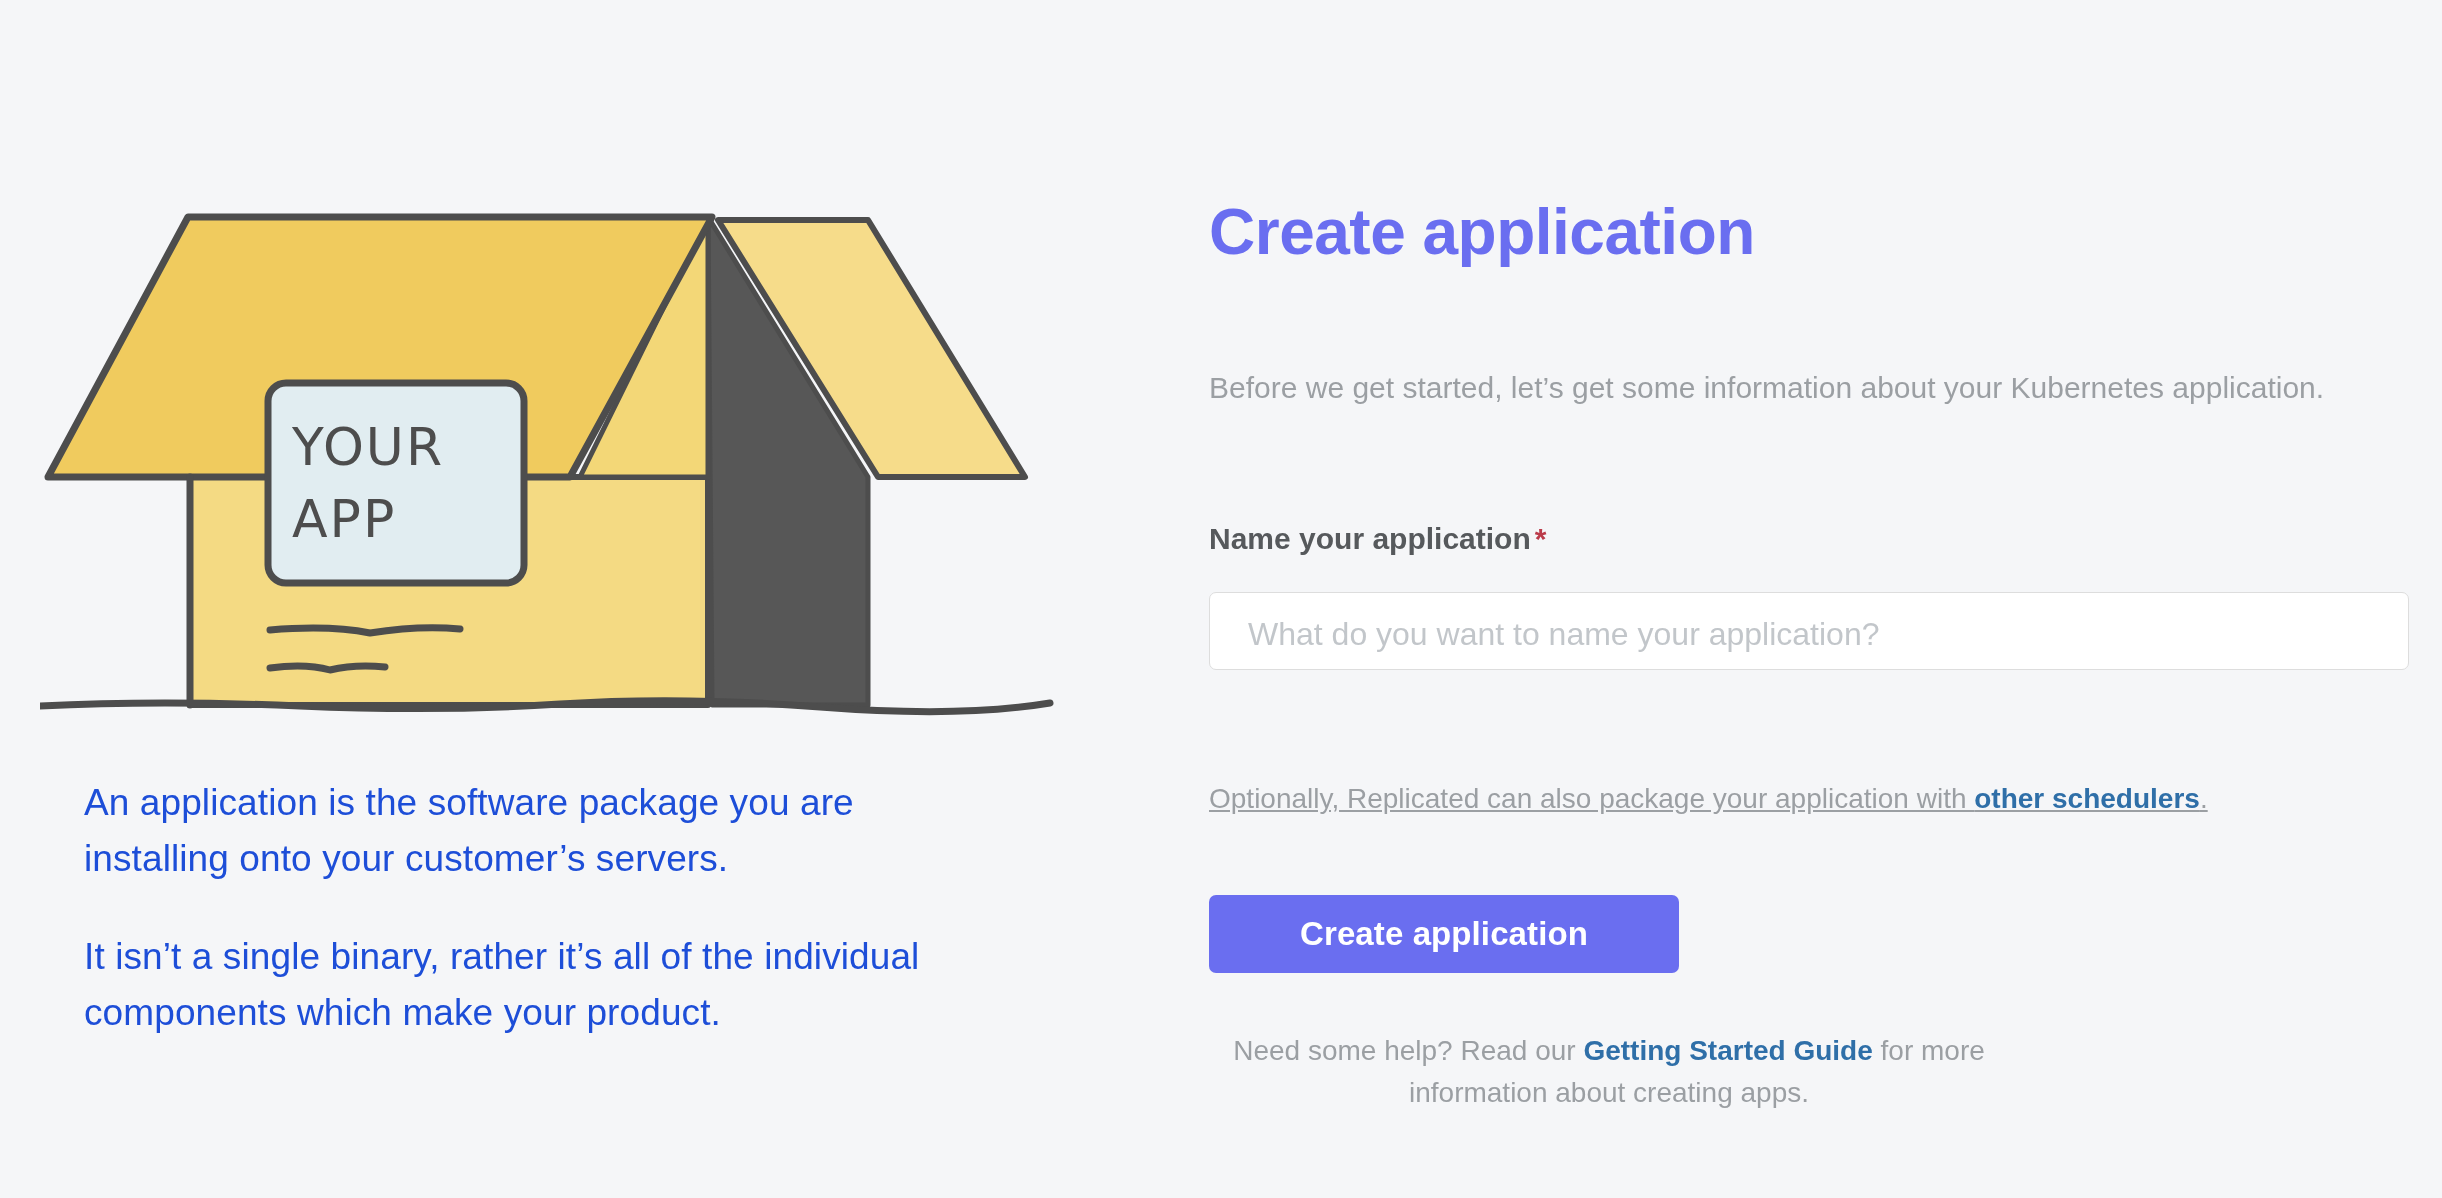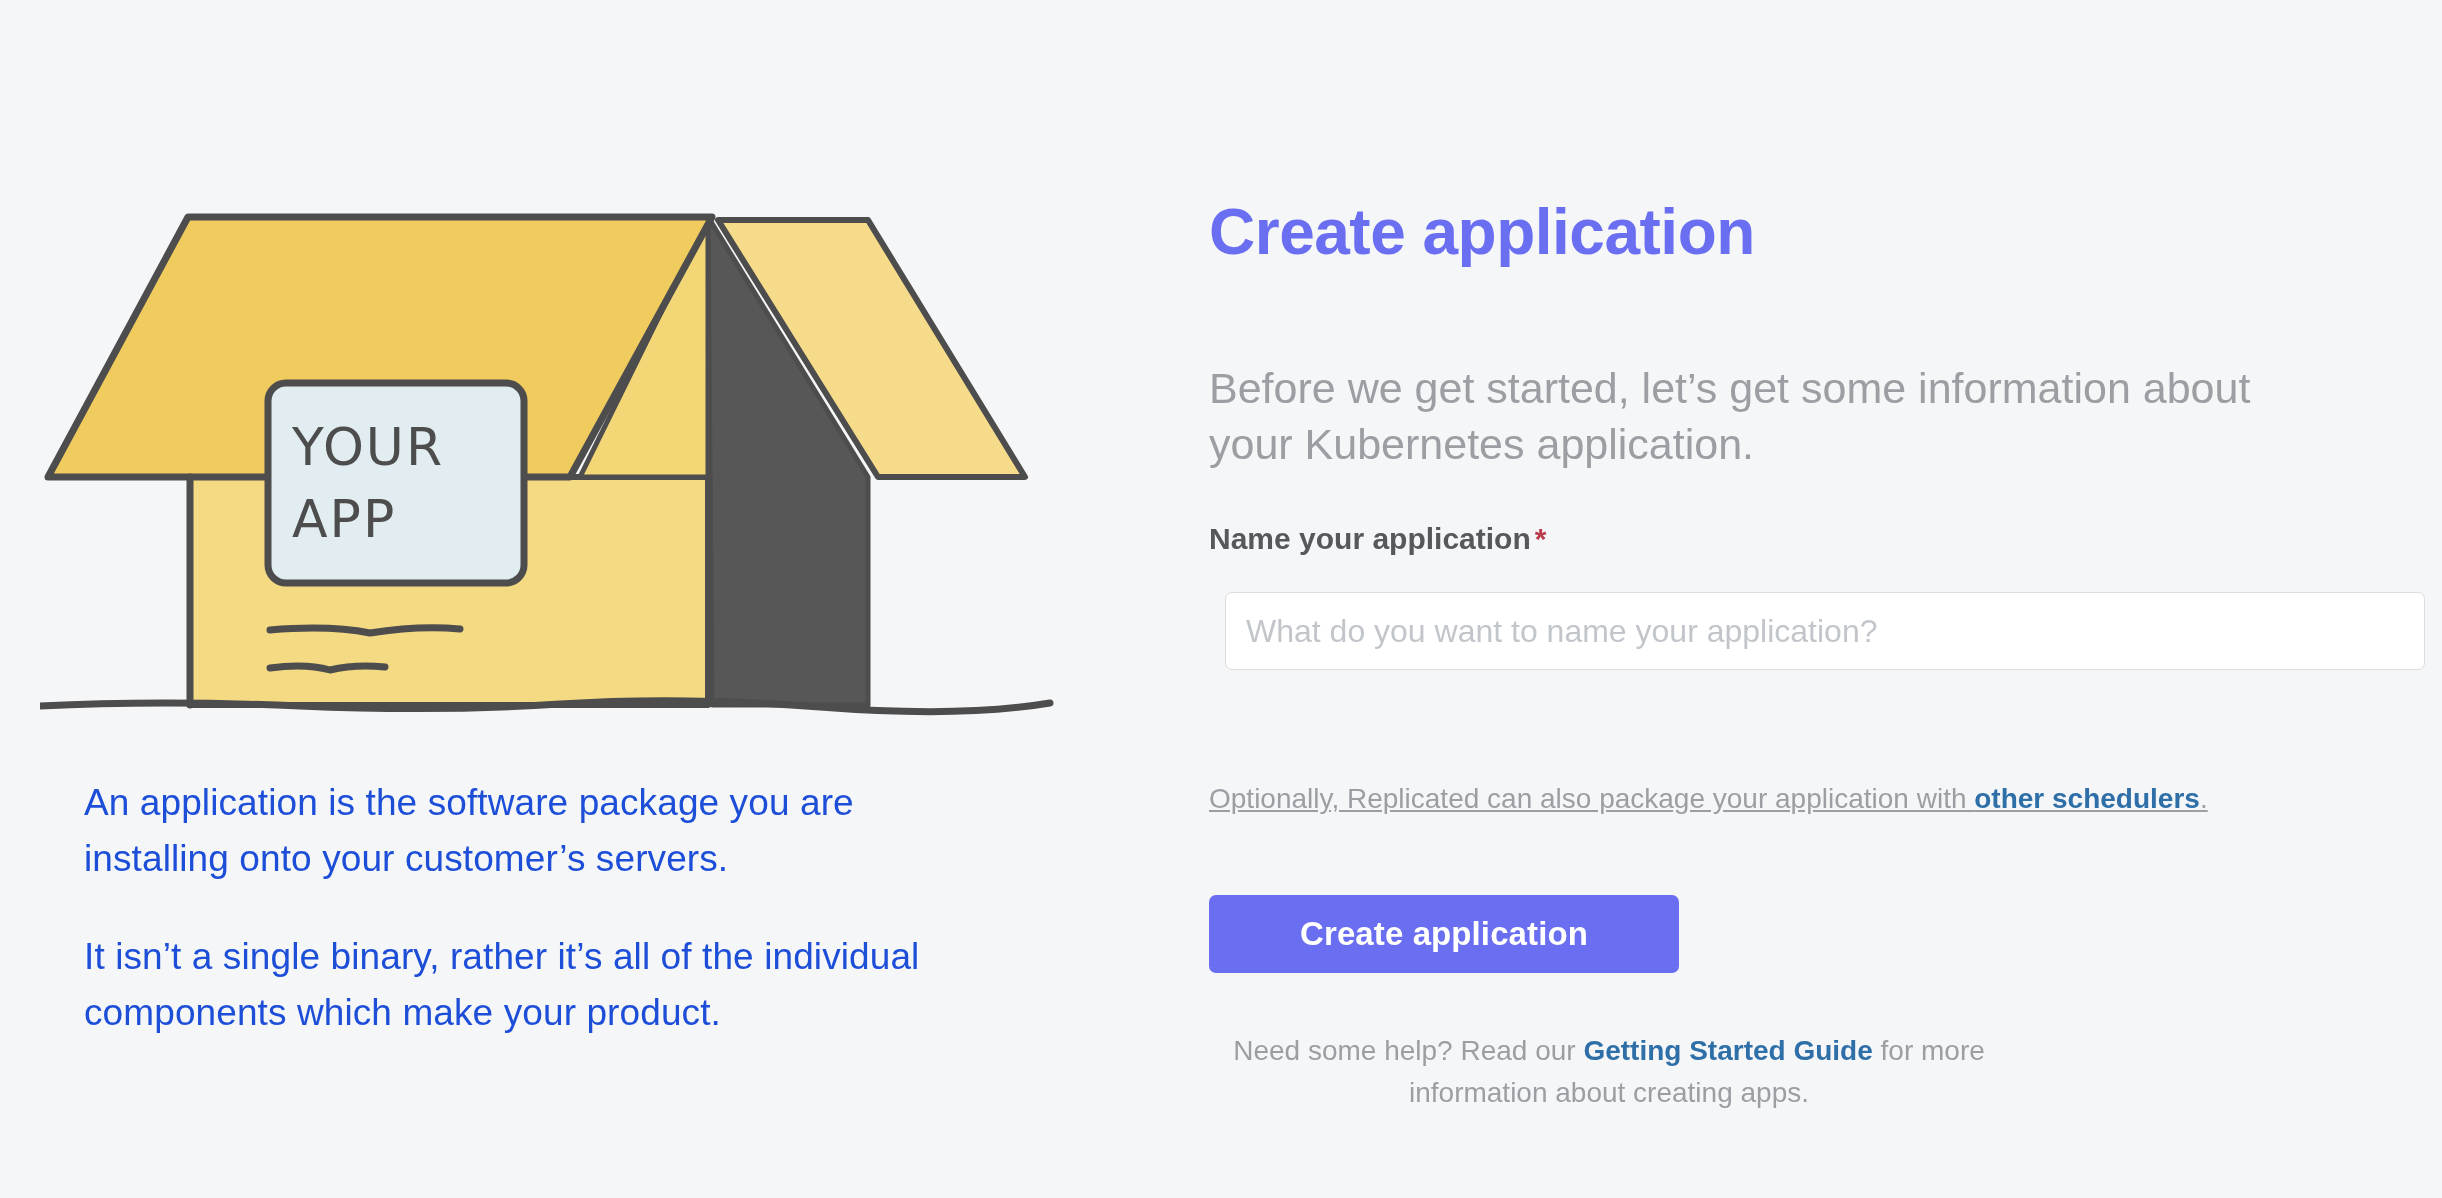--- a/index.html
+++ b/index.html
@@ -80,21 +80,21 @@
     color: #6a6ef0;
     letter-spacing: -0.5px;
   }
 
   .subtitle {
     position: absolute;
     left: 0px;
     top: 360px;
     width: 1135px;
     margin: 0;
-    font-size: 43px;
+    font-size: 30px;
     line-height: 56px;
     color: #9b9fa3;
     font-weight: 400;
   }
 
   .field-label {
     position: absolute;
     left: 0px;
     top: 521px;
     margin: 0;
@@ -105,31 +105,31 @@
   }
   .req-asterisk {
     color: #bb3b4a;
     font-size: 30px;
     font-weight: 600;
     margin-left: 4px;
   }
 
   .name-input {
     position: absolute;
-    left: 16px;
+    left: 0px;
     top: 592px;
     width: 1200px;
     height: 78px;
     box-sizing: border-box;
     background: #ffffff;
     border: 1px solid #dddddd;
     border-radius: 7px;
-    padding: 0 20px;
+    padding: 0 38px;
     font-family: "Liberation Sans", sans-serif;
-    font-size: 32px;
+    font-size: 40px;
     color: #56595c;
     outline: none;
   }
   .name-input::placeholder {
     color: #c2c6ca;
     font-size: 32px;
   }
 
   .optional-note {
     position: absolute;

